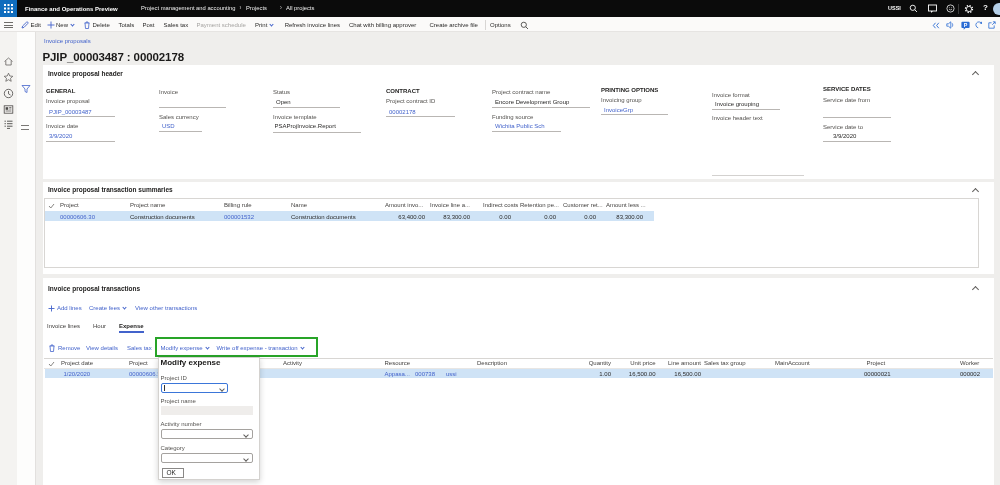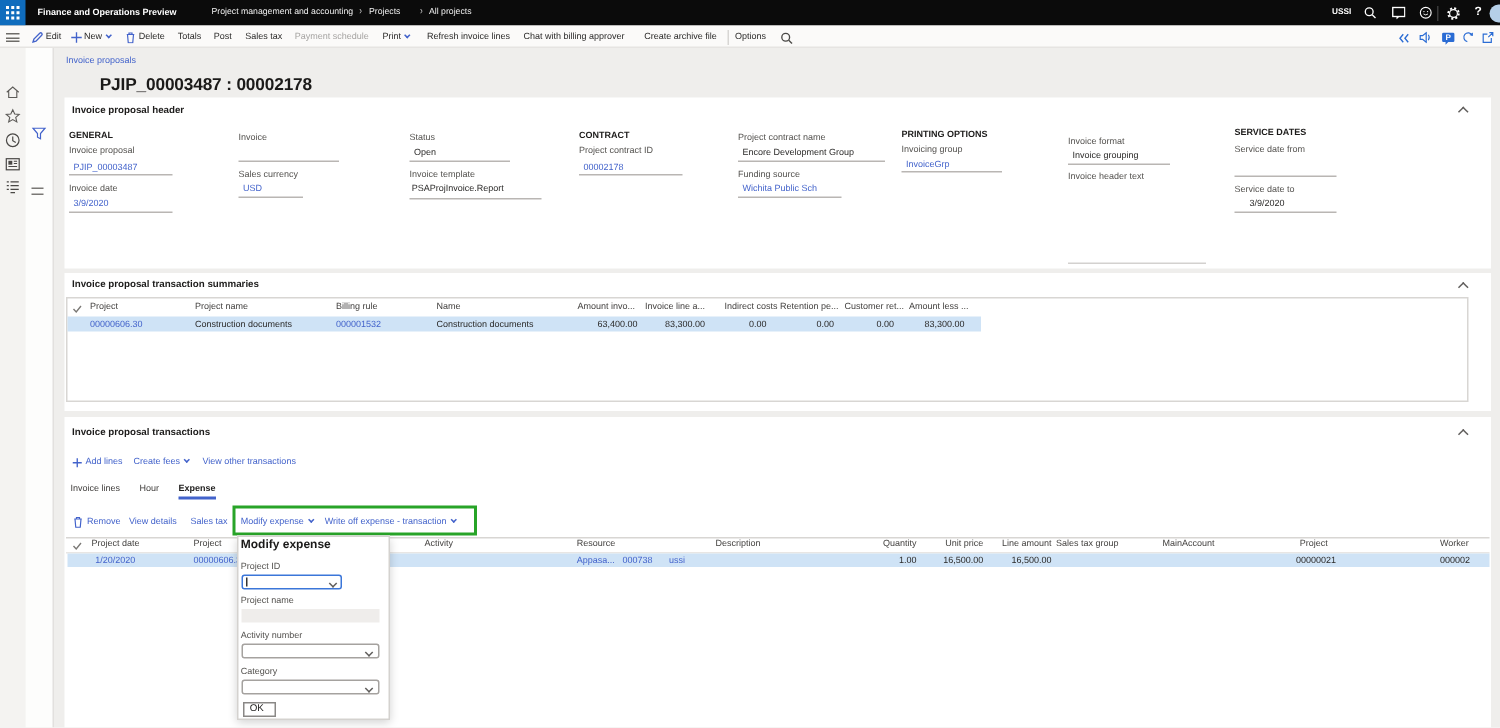--- a/index.html
+++ b/index.html
@@ -141,21 +141,21 @@
     </svg>
 
   <div class="abs" style="left:17px;top:32px;width:19px;height:453px;background:#fdfdfc;border-right:1px solid #e2e0de;"></div>
   <svg class="abs" style="left:21px;top:84px;" width="10" height="10" viewBox="0 0 10 10">
       <path d="M1 1.5h8L6 5v3.5L4 7.5V5z" fill="none" stroke="#4363cb" stroke-width="0.8"></path>
     </svg>
   <div class="abs" style="left:21px;top:125px;width:8px;height:1px;background:#7a7875;"></div>
   <div class="abs" style="left:21px;top:128.5px;width:8px;height:1px;background:#7a7875;"></div>
 
   <div class="abs lnk" style="left:44px;top:37.5px;">Invoice proposals</div>
-  <div class="abs" style="left:42.5px;top:52px;font-size:11.5px;font-weight:bold;color:#1b1a19;letter-spacing:-0.1px;margin-left:24px;">PJIP_00003487 : 00002178</div>
+  <div class="abs" style="left:42.5px;top:52px;font-size:11.5px;font-weight:bold;color:#1b1a19;letter-spacing:-0.1px;">PJIP_00003487 : 00002178</div>
 
   <div class="card" style="left:43px;top:65px;width:951px;height:114px;"></div>
   <div class="abs ct" style="left:48px;top:70.5px;">Invoice proposal header</div>
   <div class="chevup" style="left:973px;top:72px;"></div>
 
   <div class="abs tb" style="left:46px;top:87.5px;">GENERAL</div>
   <div class="abs lbl" style="left:46px;top:98px;">Invoice proposal</div>
   <div class="abs lnk" style="left:49px;top:108.5px;">PJIP_00003487</div>
   <div class="abs ul" style="left:46px;top:116px;width:69px;"></div>
   <div class="abs lbl" style="left:46px;top:122.5px;">Invoice date</div>

